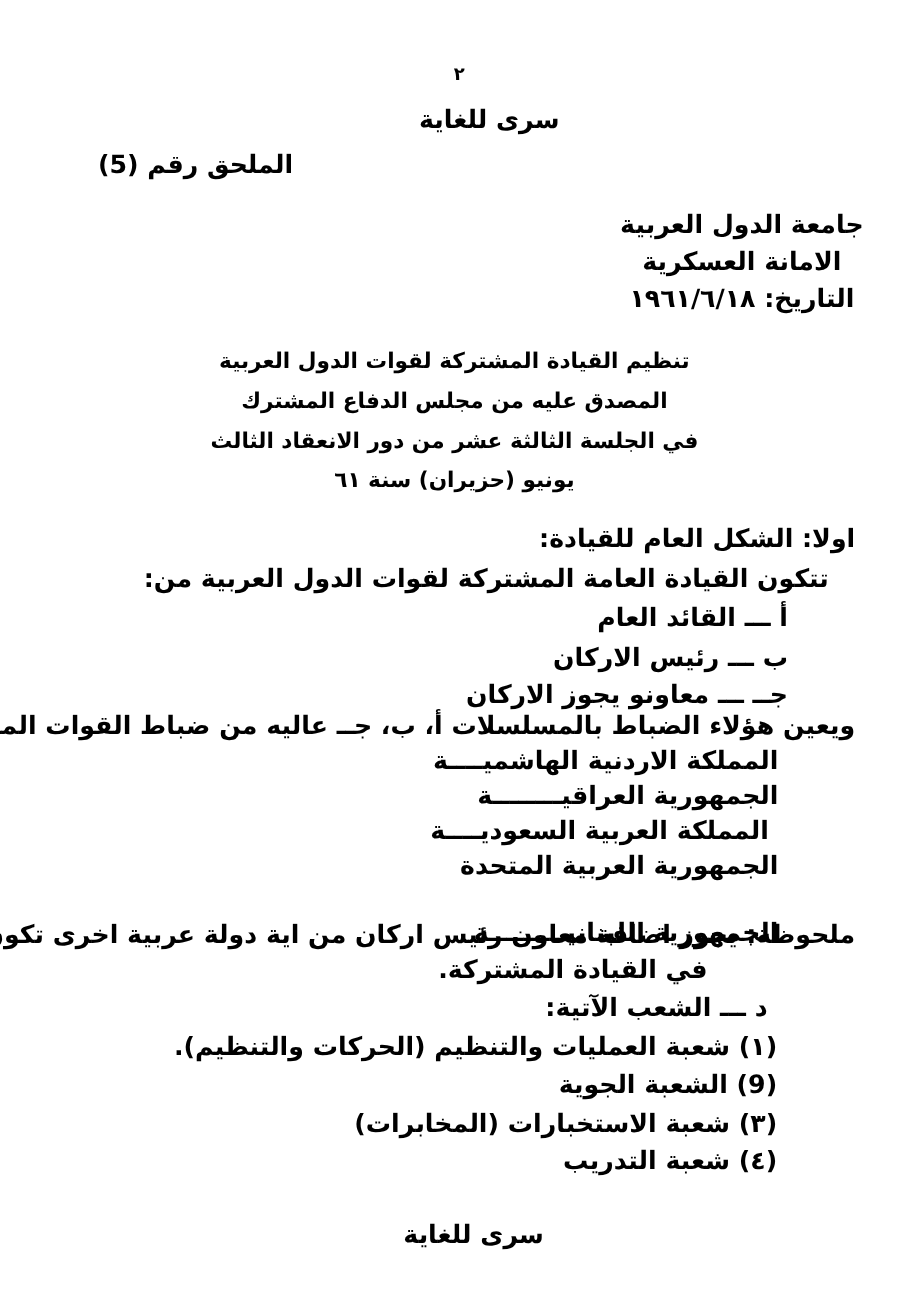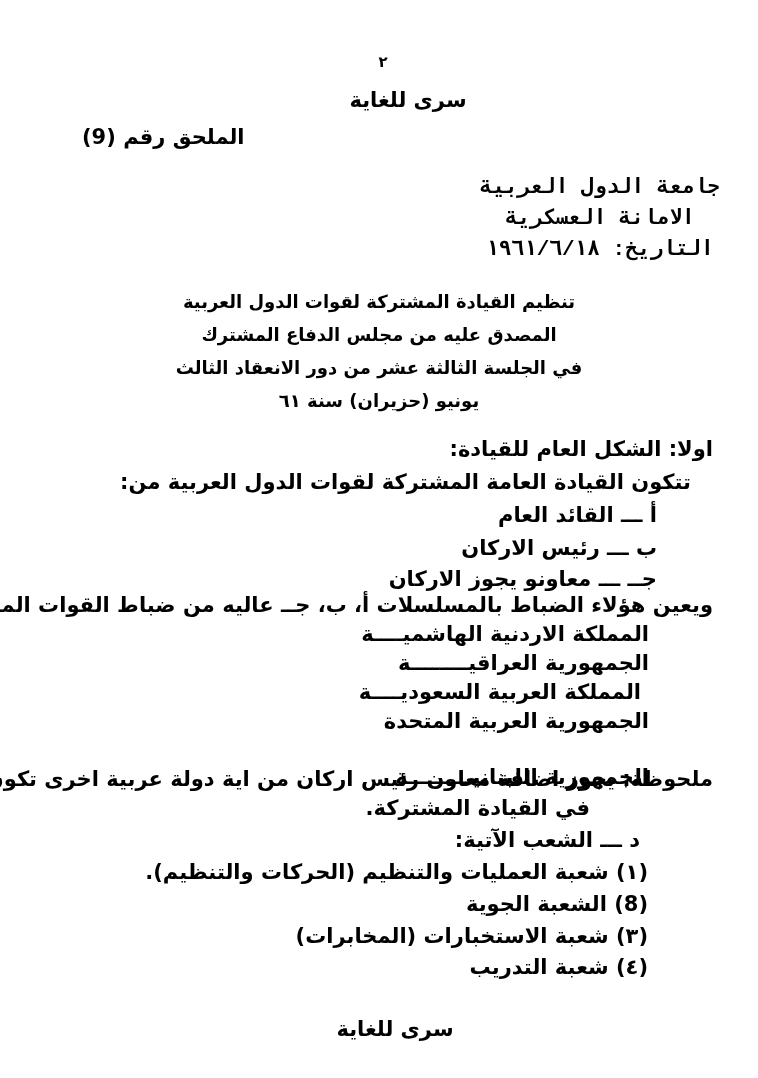--- a/index.html
+++ b/index.html
@@ -25,21 +25,21 @@
     line-height: 26px;
   }
   .centered {
     left: 0;
     right: 0;
     text-align: center;
   }
   .page-number      { top: 49px;  font-size: 15px; padding-left: 8px; }
   .class-top        { top: 87px;  padding-left: 58px; }
   .annex            { top: 124px; left: 82px; }
-  .header-block     { top: 172px; right: 38px; text-align: center; line-height: 31px; font-family: Liberation Mono, monospace; }
+  .header-block     { top: 172px; right: 38px; text-align: center; line-height: 31px; }
   .title-block      { top: 285px; font-size: 18px; line-height: 33px; }
   .sec-heading      { top: 436px; right: 45px; }
   .intro-line       { top: 469px; right: 67px; }
   .item-a           { top: 502px; right: 101px; text-align: center; }
   .item-b           { top: 535px; right: 101px; }
   .item-c           { top: 566px; right: 101px; }
   .appoint-line     { top: 592px; right: 45px; }
   .country-1        { top: 621px; right: 109px; }
   .country-2        { top: 650px; right: 109px; }
   .country-3        { top: 679px; right: 117px; }
@@ -56,21 +56,21 @@
 </style>
 </head>
 <body>
 
 <div class="page">
 
   <div class="abs centered page-number">٢</div>
 
   <div class="abs centered class-top">سرى للغاية</div>
 
-  <div class="abs annex">الملحق رقم (9)</div>
+  <div class="abs annex">الملحق رقم (5)</div>
 
   <div class="abs header-block">
     <div>جامعة الدول العربية</div>
     <div>الامانة العسكرية</div>
     <div>التاريخ: ١٩٦١/٦/١٨</div>
   </div>
 
   <div class="abs centered title-block">
     <div>تنظيم القيادة المشتركة لقوات الدول العربية</div>
     <div>المصدق عليه من مجلس الدفاع المشترك</div>
@@ -93,19 +93,19 @@
   <div class="abs country-3">المملكة العربية السعوديــــة</div>
   <div class="abs country-4">الجمهورية العربية المتحدة</div>
   <div class="abs country-5">الجمهورية اللبنانيـــــــــة</div>
 
   <div class="abs note-1">ملحوظة: يجوز اضافة معاون رئيس اركان من اية دولة عربية اخرى تكون مشتركة بقوات</div>
   <div class="abs note-2">في القيادة المشتركة.</div>
 
   <div class="abs item-d">د ـــ الشعب الآتية:</div>
 
   <div class="abs division-1">(١) شعبة العمليات والتنظيم (الحركات والتنظيم).</div>
-  <div class="abs division-2">(8) الشعبة الجوية</div>
+  <div class="abs division-2">(9) الشعبة الجوية</div>
   <div class="abs division-3">(٣) شعبة الاستخبارات (المخابرات)</div>
   <div class="abs division-4">(٤) شعبة التدريب</div>
 
   <div class="abs centered class-bottom">سرى للغاية</div>
 
 </div>
 
 </body></html>

